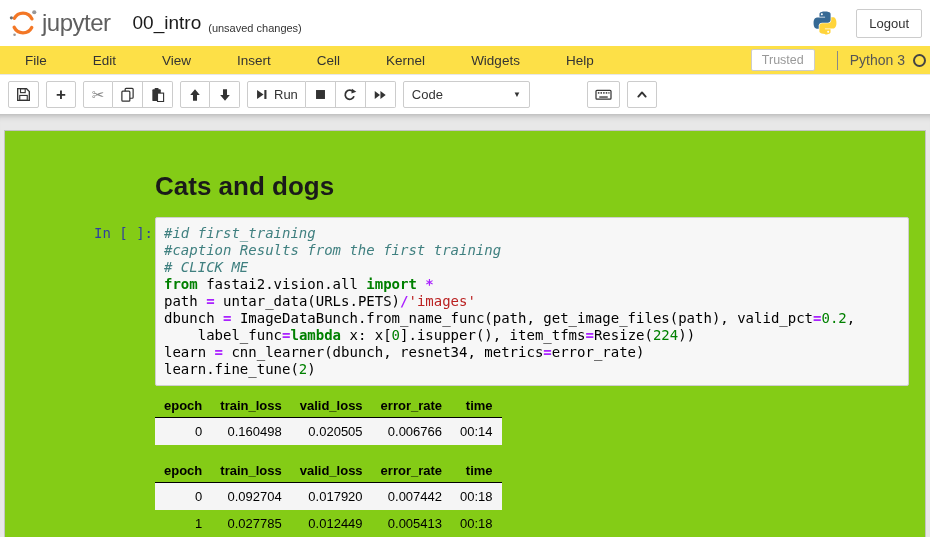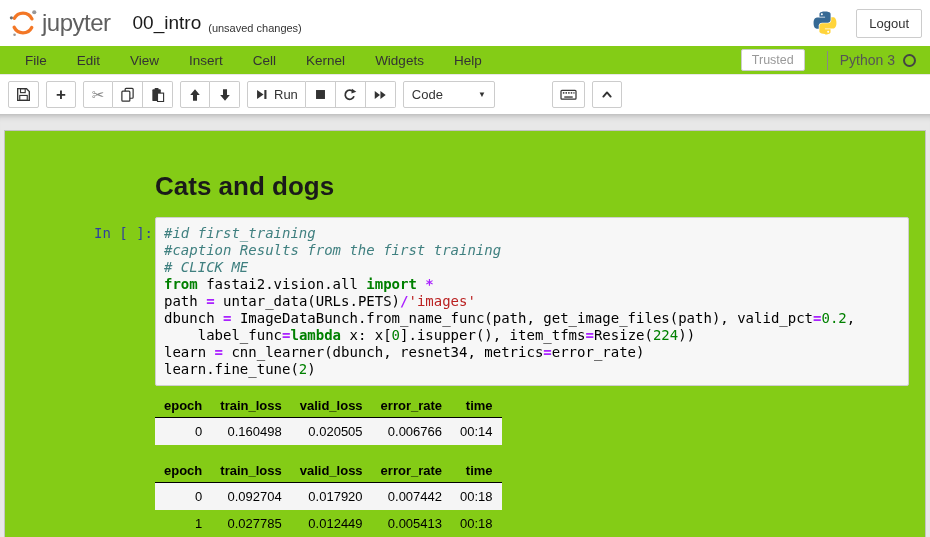--- a/index.html
+++ b/index.html
@@ -16,21 +16,21 @@
   .logo-wrap { display:flex; align-items:center; cursor:pointer; }
   .logo-text { font-size:24px; color:#5f5f5f; letter-spacing:-0.5px; margin-left:4px; }
   .nb-title { font-size:19px; color:#1a1a1a; margin-left:22px; }
   .autosave { font-size:11px; color:#333; margin-left:7px; margin-top:10px; }
   .spacer { flex:1; }
   .logout-btn { font-size:13px; color:#333; background:#fff; border:1px solid #ccc; border-radius:2px;
     padding:6px 12px; margin-left:18px; cursor:pointer; }
 
   
   .menubar { height:29px; border-bottom:1px solid #e7e7e7; display:flex; align-items:center;
-    padding:0 14px 0 10px; background:#84cc16; flex:0 0 auto; }
+    padding:0 4px 0 10px; background:#fde047; flex:0 0 auto;gap:16px; }
   .menu-item { font-size:13.5px; color:#333; padding:6px 15px; cursor:pointer; }
   .menu-right { margin-left:auto; display:flex; align-items:center; }
   .trusted-btn { font-size:12.5px; color:#999; background:#fff; border:1px solid #ccc; border-radius:2px;
     padding:3px 10px; margin-right:22px;margin-left:16px; }
   .kernel-divider { width:1px; height:19px; background:#888; margin-right:12px; }
   .kernel-name { font-size:14px; color:#555; margin-right:8px; }
   .kernel-circle { width:13px; height:13px; border:2px solid #444; border-radius:50%; display:inline-block; }
 
   
   .toolbar { padding:6px 8px; display:flex; align-items:center; gap:7px; background:#fff; flex:0 0 auto; }
@@ -38,21 +38,21 @@
   .tb-btn { height:27px; min-width:30px; background:#fff; border:1px solid #ccc; display:flex;
     align-items:center; justify-content:center; padding:0 7px; cursor:pointer; color:#333; }
   .btn-group .tb-btn + .tb-btn { border-left:none; }
   .btn-group .tb-btn:first-child { border-radius:2px 0 0 2px; }
   .btn-group .tb-btn:last-child { border-radius:0 2px 2px 0; }
   .btn-group .tb-btn:only-child { border-radius:2px; }
   .tb-btn svg { display:block; }
   .plus-glyph { font-size:17px; font-weight:bold; line-height:1; }
   .scissors-glyph { font-size:15px; color:#8a8a8a; line-height:1; }
   .run-label { font-size:13px; margin-left:6px; }
-  .cell-type-select { height:27px; width:92px; background:#fff; border:1px solid #ccc; border-radius:2px;
+  .cell-type-select { height:27px; width:127px; background:#fff; border:1px solid #ccc; border-radius:2px;
     display:flex; align-items:center; padding:0 8px; font-size:13px; color:#333; cursor:pointer; }
   .cell-type-select .caret { margin-left:auto; font-size:8px; color:#333; }
   .tb-gap { width:43px; }
 
   
   #site { flex:1; background:#e8e8e8; padding:16px 4px 0 4px;
     box-shadow: inset 0 8px 7px -7px rgba(0,0,0,0.28); overflow:hidden; }
   .notebook { background:#84cc16; border:1px solid #c3c3c3; border-bottom:none; height:100%;
     padding-top:40px; }
 

